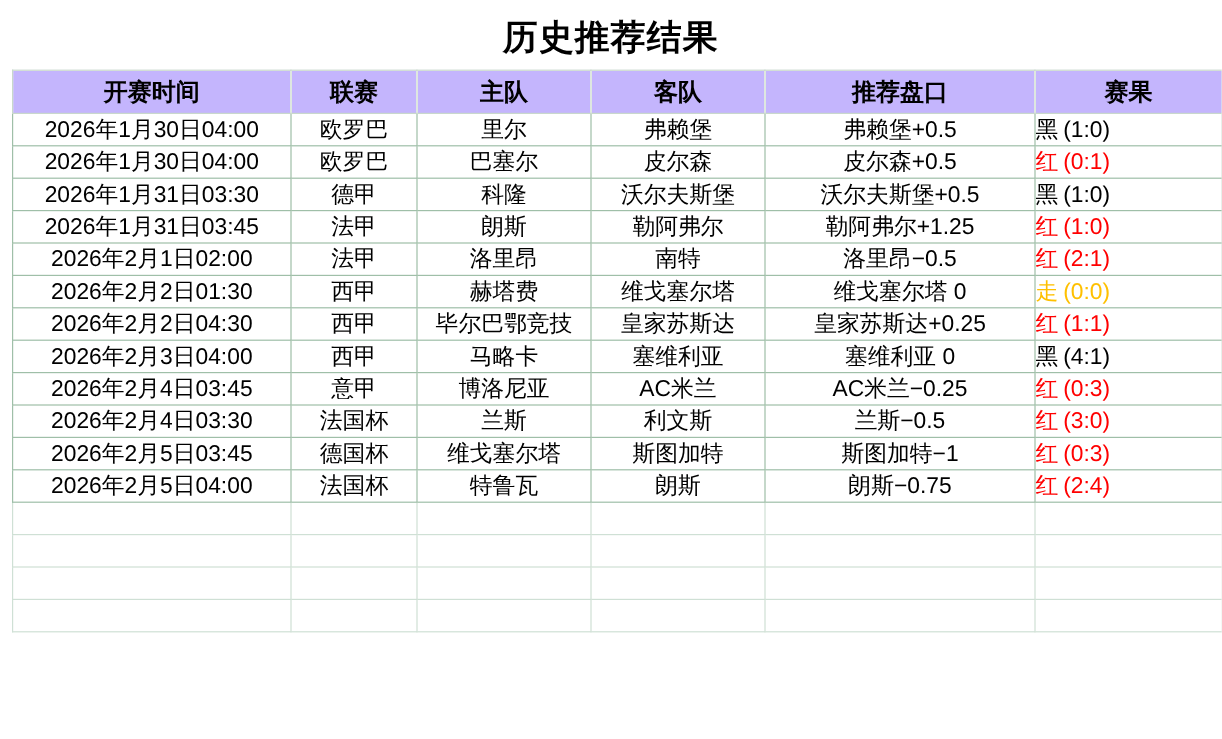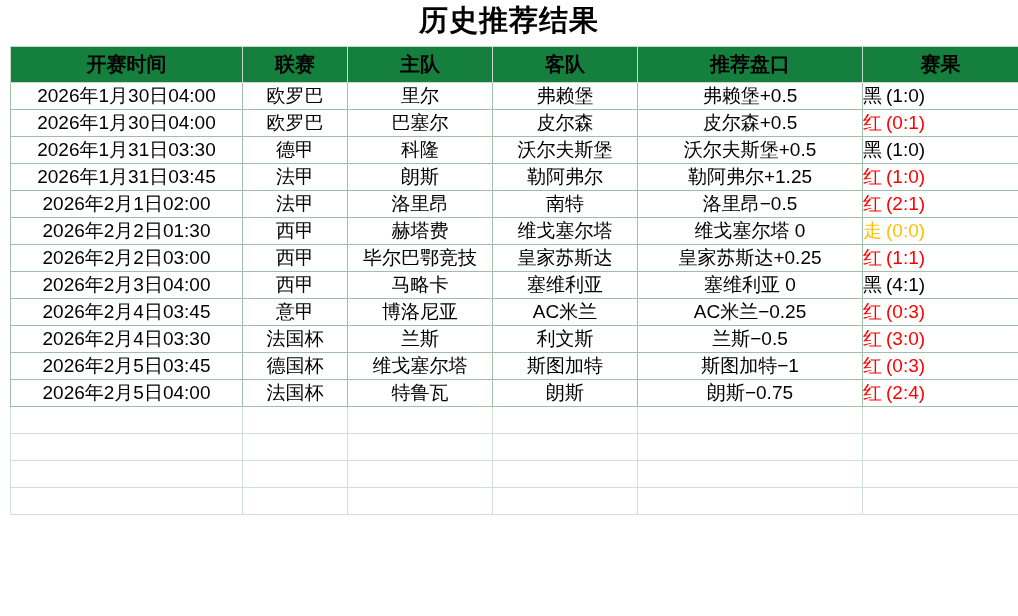--- a/index.html
+++ b/index.html
@@ -18,21 +18,21 @@
     width: 1018px;
     height: 616px;
     box-sizing: border-box;
   }
   .title {
     text-align: center;
     font-size: 29px;
     font-weight: bold;
     color: #000000;
     letter-spacing: 1px;
-    padding-top: 0;
+    padding-top: 12px;
     padding-bottom: 6px;
     line-height: 40px;
   }
   table.sheet {
     border-collapse: collapse;
     table-layout: fixed;
     width: 1008px;
     margin-left: 10px;
   }
   table.sheet td, table.sheet th {
@@ -41,21 +41,21 @@
     padding: 0;
     text-align: center;
     vertical-align: middle;
     font-size: 19px;
     color: #000000;
     height: 27px;
     white-space: nowrap;
     overflow: hidden;
   }
   table.sheet thead th {
-    background: #15803d;
+    background: #c4b5fd;
     color: #000000;
     font-weight: bold;
     font-size: 20px;
     height: 36px;
     border: 1px solid #c9d8cc;
   }
   .col-time { width: 232px; }
   .col-league { width: 105px; }
   .col-home { width: 145px; }
   .col-away { width: 145px; }
@@ -147,21 +147,21 @@
         </tr>
         <tr>
           <td>2026年2月2日01:30</td>
           <td>西甲</td>
           <td>赫塔费</td>
           <td>维戈塞尔塔</td>
           <td>维戈塞尔塔 0</td>
           <td><span class="res-wrap"><span class="res-label r-gold">走</span><span class="res-score r-gold">(0:0)</span></span></td>
         </tr>
         <tr>
-          <td>2026年2月2日03:00</td>
+          <td>2026年2月2日04:30</td>
           <td>西甲</td>
           <td>毕尔巴鄂竞技</td>
           <td>皇家苏斯达</td>
           <td>皇家苏斯达+0.25</td>
           <td><span class="res-wrap"><span class="res-label r-red">红</span><span class="res-score r-red">(1:1)</span></span></td>
         </tr>
         <tr>
           <td>2026年2月3日04:00</td>
           <td>西甲</td>
           <td>马略卡</td>

